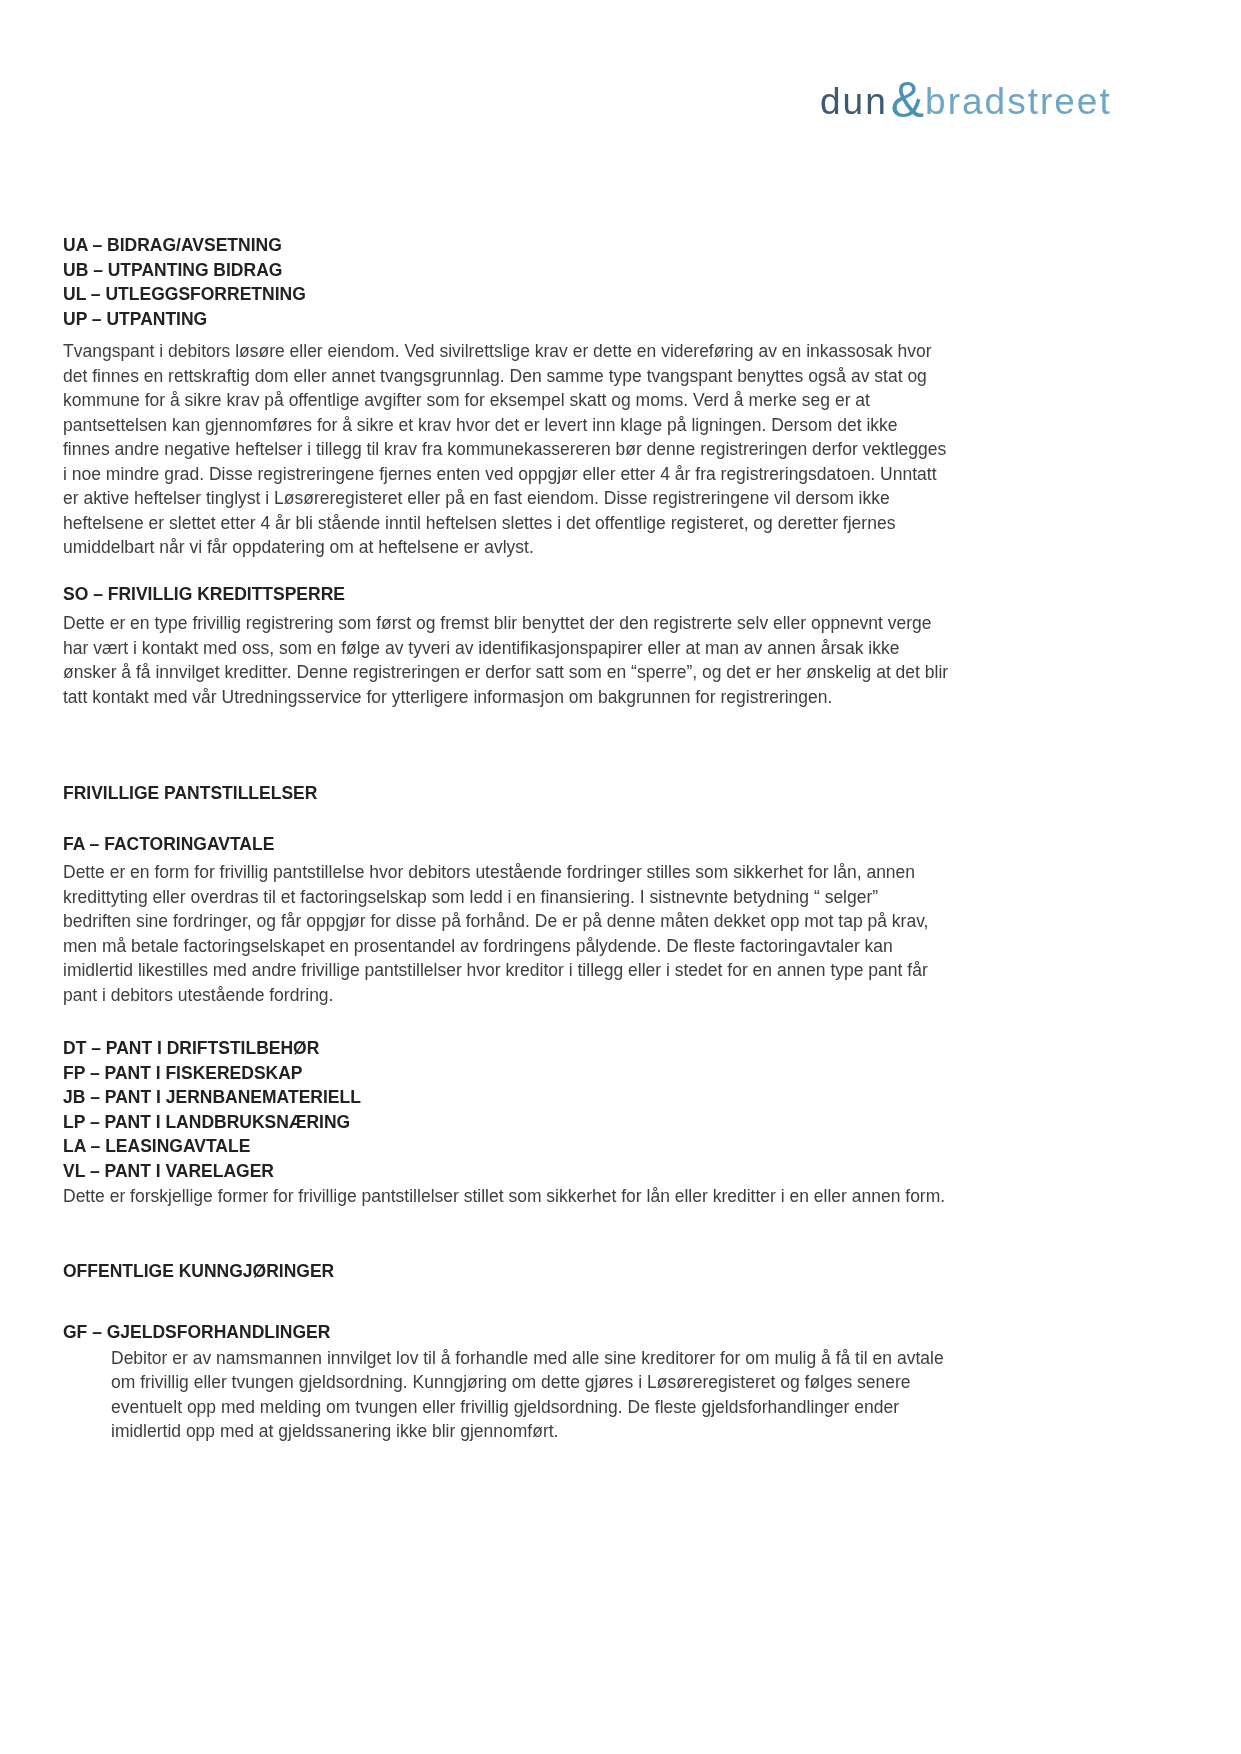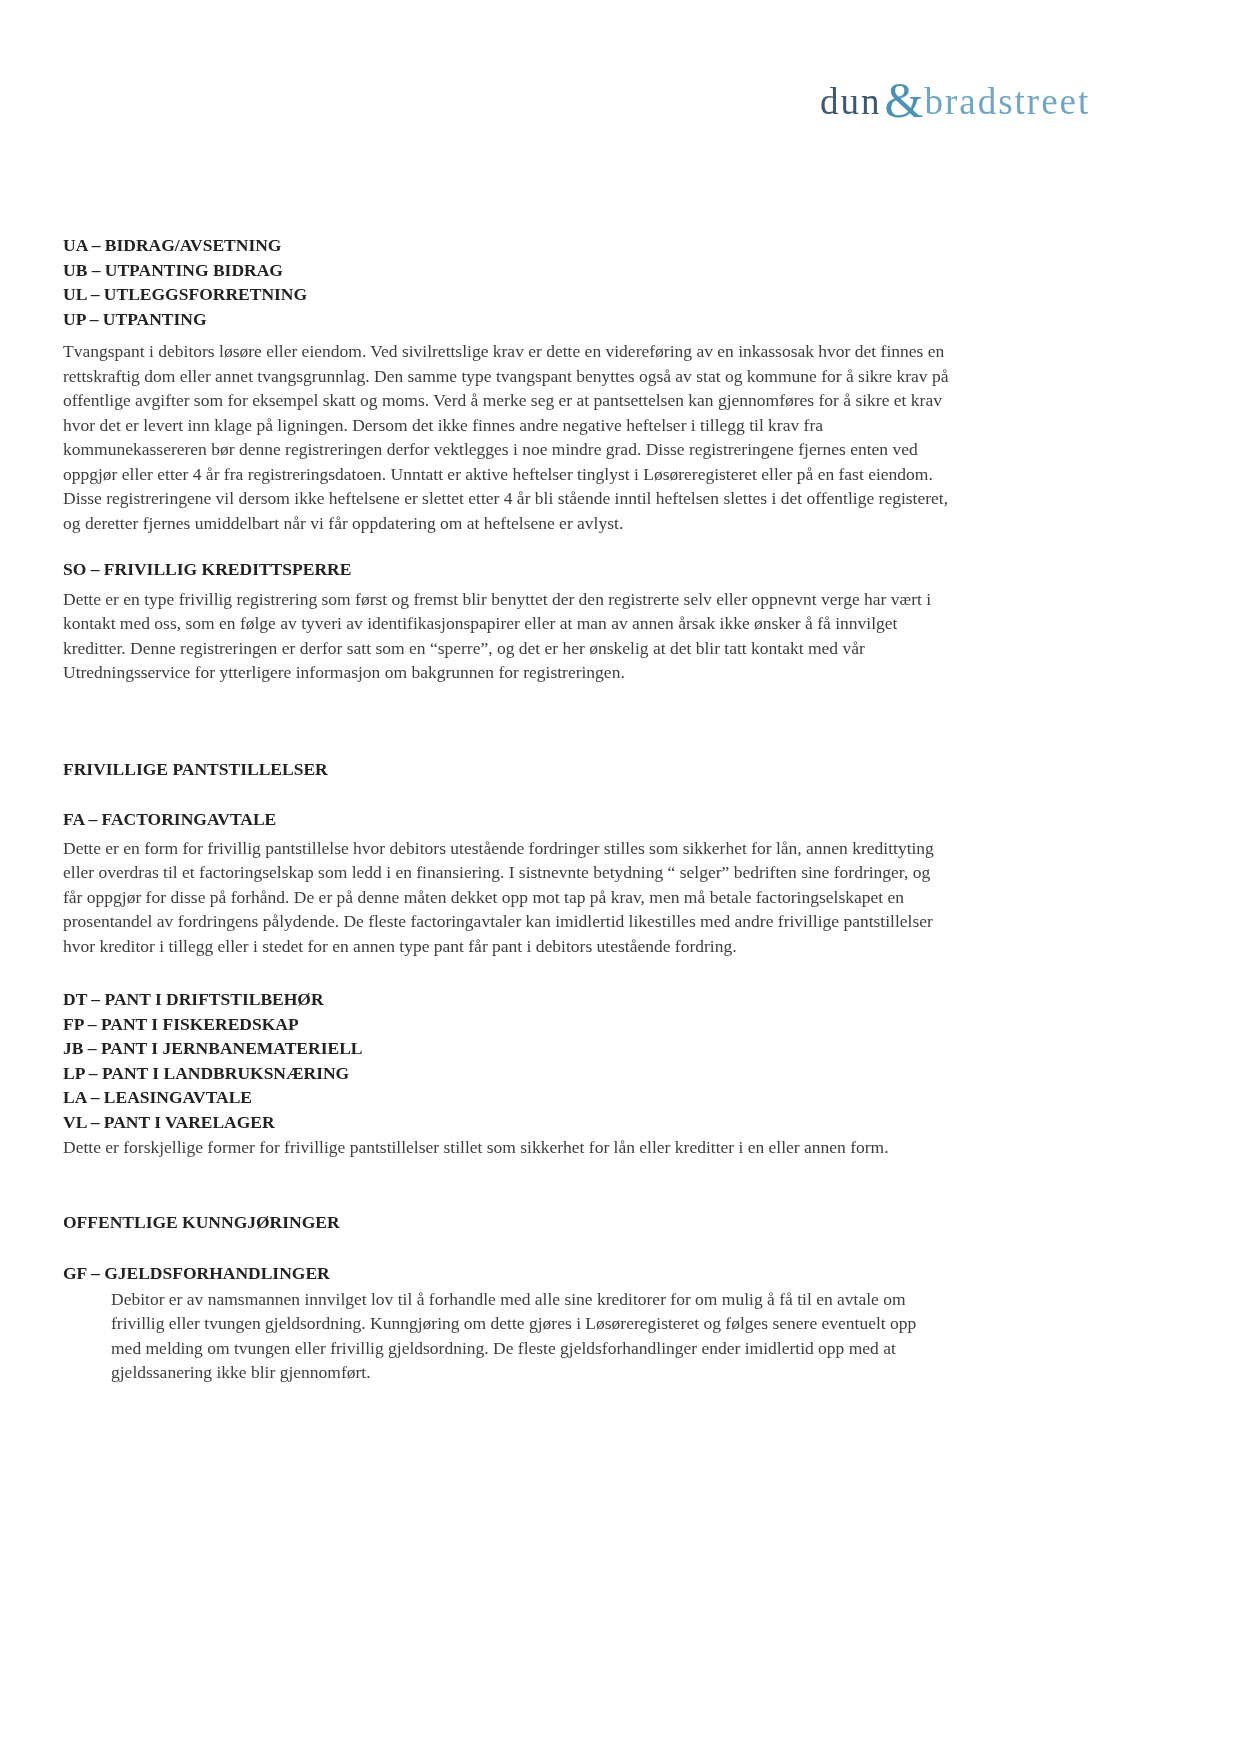--- a/index.html
+++ b/index.html
@@ -2,21 +2,21 @@
 <html lang="no"><head>
 <meta charset="utf-8">
 <style>
   html, body { margin: 0; padding: 0; background: #ffffff; }
   .page {
     position: relative;
     width: 1241px;
     height: 1444px;
     background: #ffffff;
     overflow: hidden;
-    font-family: Liberation Serif, serif;
+    font-family: Liberation Sans, sans-serif;
   }
 
   
   .logo {
     position: absolute;
     top: 68px;
     left: 820px;
     display: flex;
     align-items: baseline;
     white-space: nowrap;
@@ -61,21 +61,21 @@
 
   .para-1        { margin-top: 8px; }
   .head-so       { margin-top: 22px; }
   .para-so       { margin-top: 5px; }
   .section-head-1{ margin-top: 72px; }
   .head-fa       { margin-top: 26px; }
   .para-fa       { margin-top: 4px; }
   .codes-2       { margin-top: 29px; }
   .para-codes2   { margin-top: 1px; }
   .section-head-2{ margin-top: 50px; }
-  .head-gf       { margin-top: 27px; }
+  .head-gf       { margin-top: 37px; }
   .para-gf       { margin-top: 1px; margin-left: 48px; }
 
   
   .footer {
     position: absolute;
     top: 1681px;
     right: 301px;
     font-size: 17.5px;
     color: #a16207;
     white-space: nowrap;

